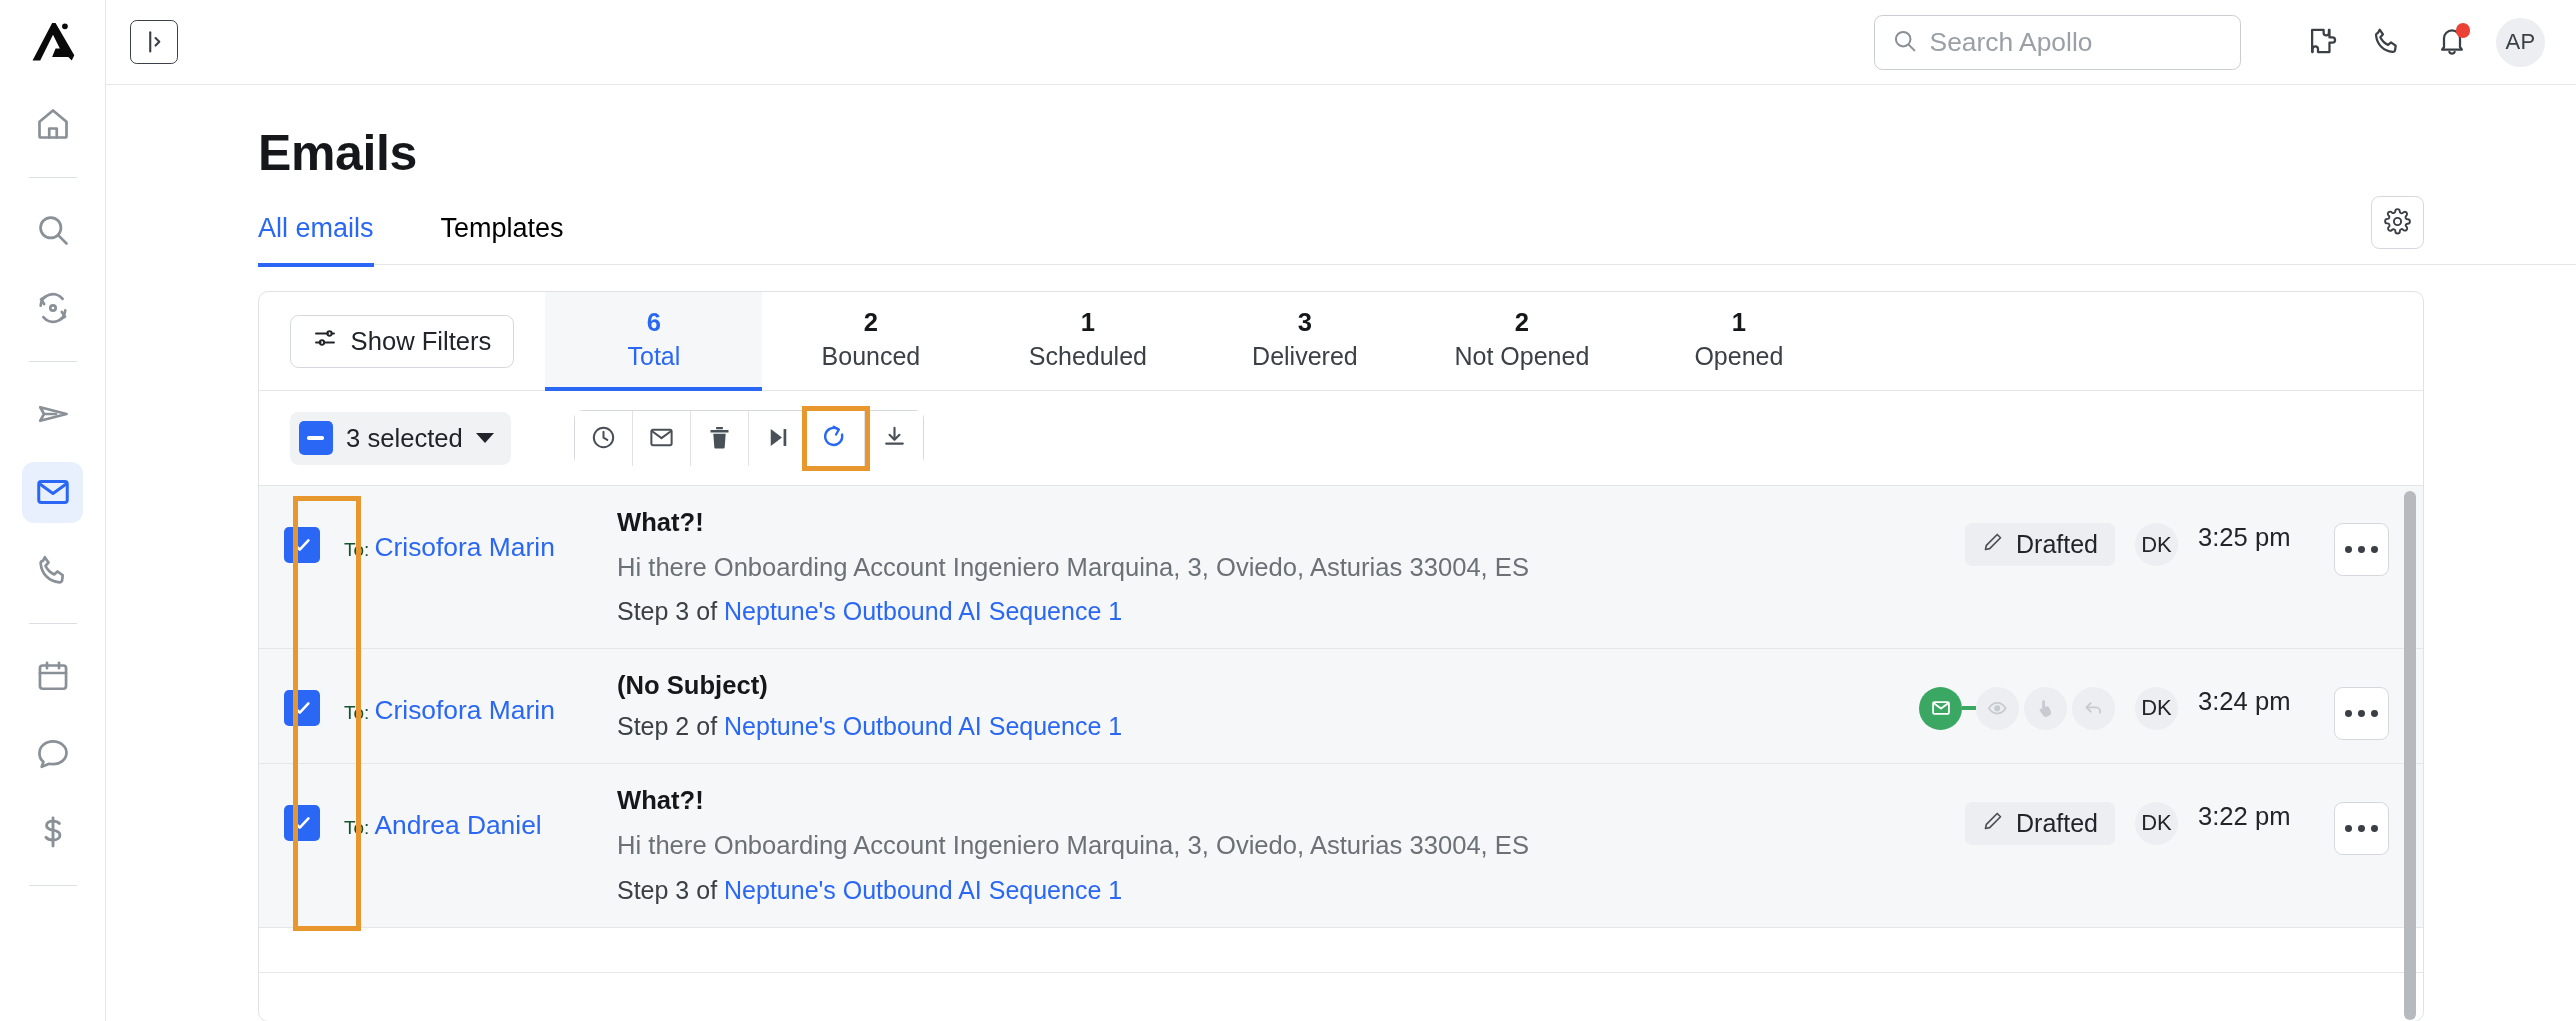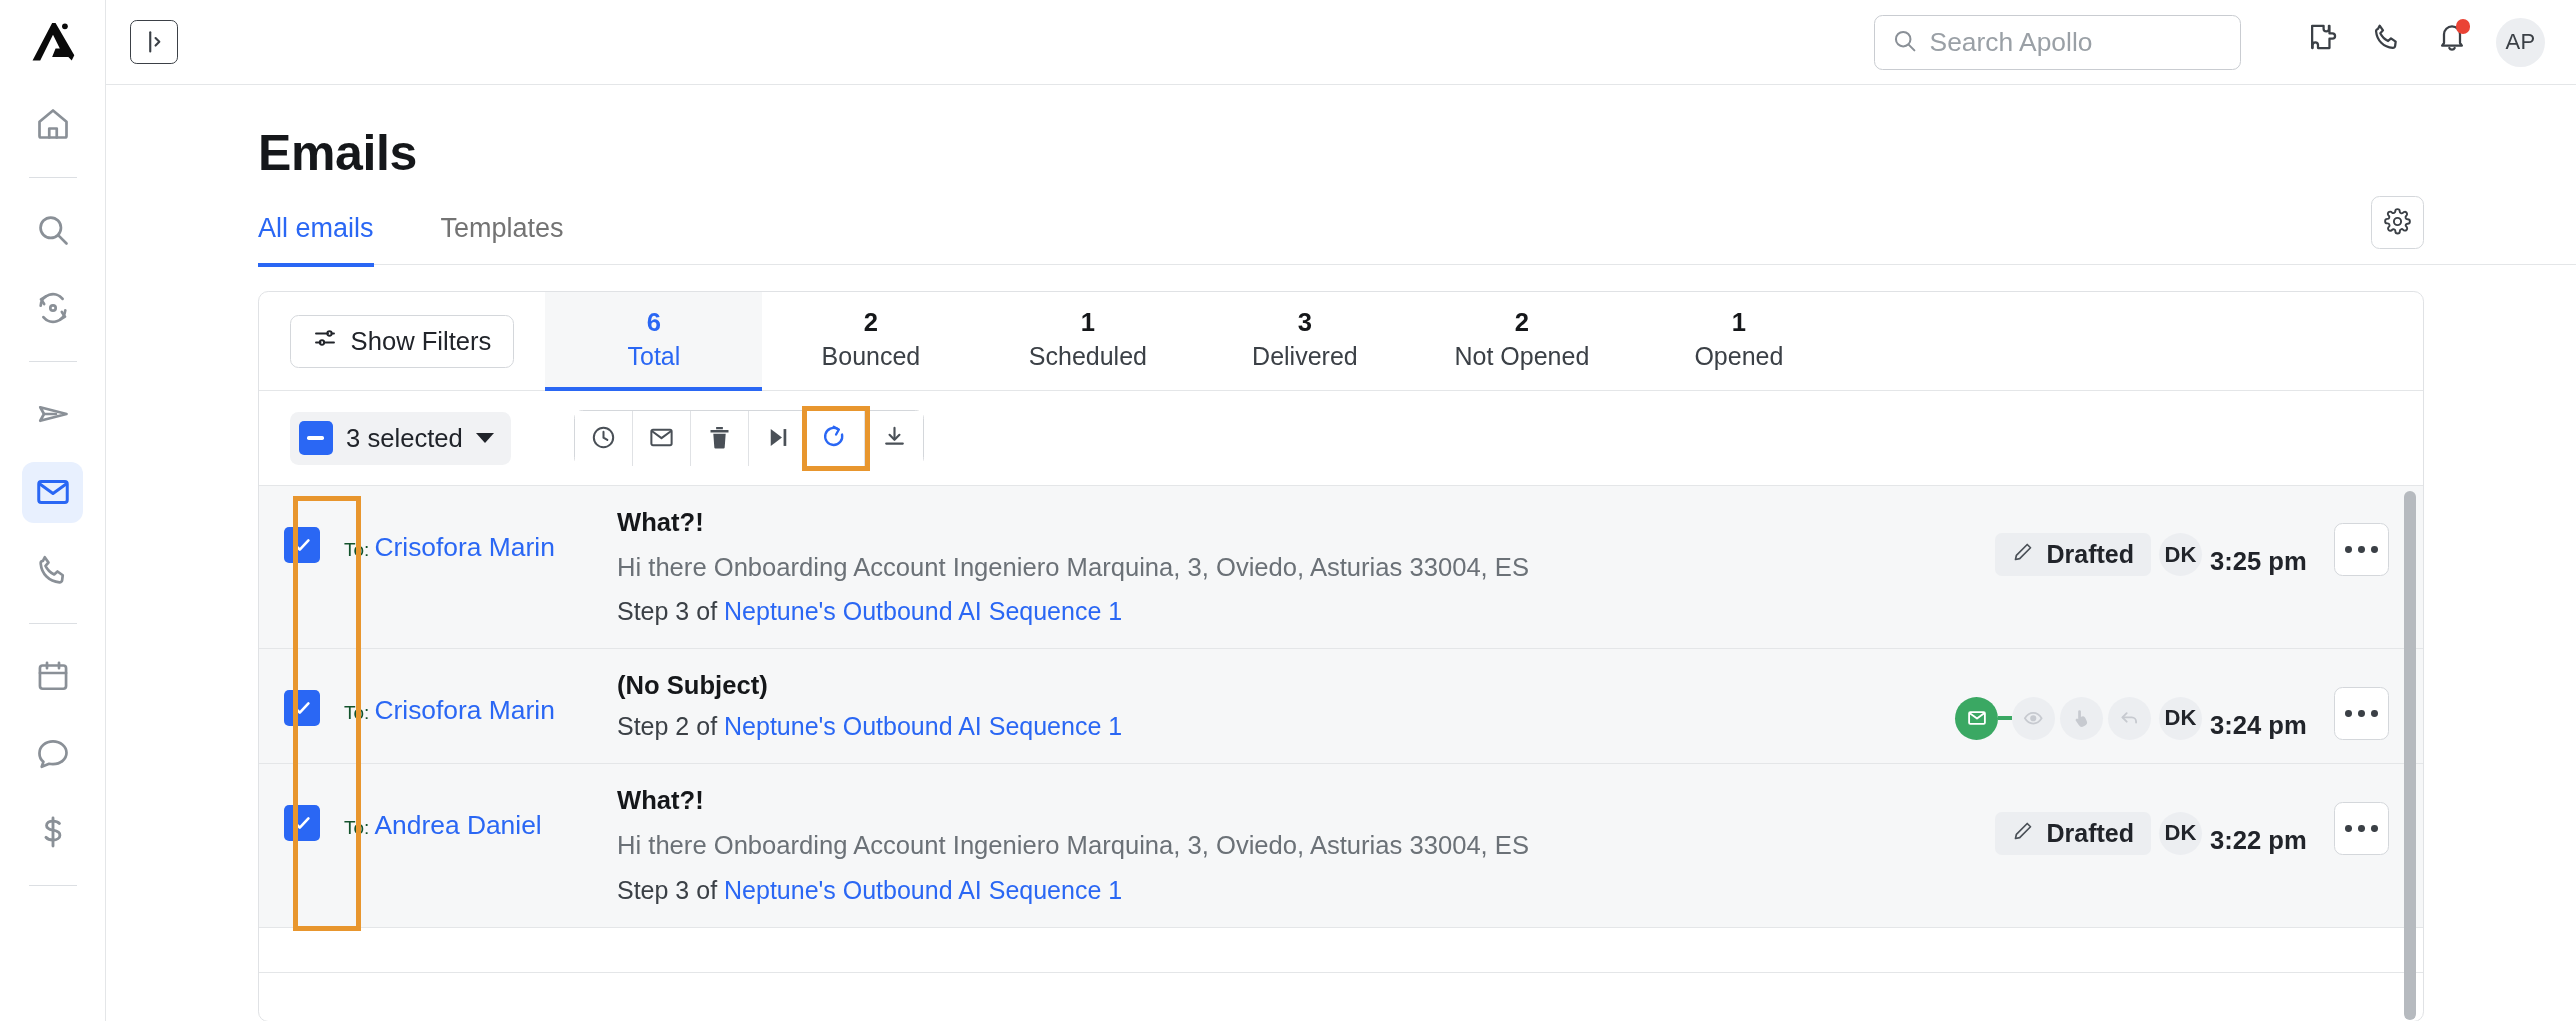--- a/index.html
+++ b/index.html
@@ -41,42 +41,42 @@
   .topbar-spacer { flex: 1; }
   .search-box {
     width: 367px; height: 55px; border: 0.9px solid #c9ccd1; border-radius: 8.5px;
     display: flex; align-items: center; padding: 0 17px; gap: 12px; background: #fff;
   }
   .search-box input {
     border: 0; outline: 0; background: transparent;
     font-family: "Liberation Sans", sans-serif; font-size: 26.4px; color: #3b4046; width: 100%;
   }
   .search-box input::placeholder { color: #9aa0a6; }
-  .topbar-icons { display: flex; gap: 24px; margin-left: 60px; }
+  .topbar-icons { display: flex; align-items: center; gap: 24px; margin-left: 60px; }
   .ticon { width: 41px; height: 41px; display: flex; align-items: center; justify-content: center; position: relative; }
   .badge-dot {
     position: absolute; top: 1.7px; right: 1.7px; width: 14.5px; height: 14.5px;
     border-radius: 50%; background: #ea4335;
   }
   .avatar {
     width: 49px; height: 49px; border-radius: 50%; background: #eceef1;
     display: flex; align-items: center; justify-content: center;
     font-size: 22px; color: #3b4046; letter-spacing: 0.4px;
   }
 
   
   .page-head { padding: 39px 0 0 152px; background: #fff; }
   .page-title { font-size: 50px; font-weight: bold; color: #15171a; letter-spacing: -0.4px; }
 
   .tabrow {
     margin-top: 31px; display: flex; align-items: flex-end; gap: 0;
     border-bottom: 0.9px solid #e4e6e8; padding-right: 152px; position: relative;
   }
   .tab {
-    font-size: 27px; color: #737373; padding: 0 0 19px 0; margin-right: 67px;
+    font-size: 27px; color: #000000; padding: 0 0 19px 0; margin-right: 67px;
     border-bottom: 4.3px solid transparent; margin-bottom: -2.6px;
   }
   .tab.active { color: #2a67f4; border-bottom-color: #2a67f4; font-weight: normal; }
   .gear-btn {
     position: absolute; right: 152px; bottom: 15.4px;
     width: 53px; height: 53px; border: 0.9px solid #d4d7db; border-radius: 8.5px;
     display: flex; align-items: center; justify-content: center; background: #fff;
   }
 
   
@@ -145,21 +145,21 @@
     display: flex; align-items: center; justify-content: center;
   }
   .row-to { width: 273px; flex: 0 0 273px; padding-top: 24px; font-size: 26.4px; }
   .row-to .to { color: #14532d; font-size: 19px; font-weight: normal; }
   .row-to .name { color: #2a67f4; font-size: 26.4px; margin-left: 5.1px; }
   .row-body { flex: 1; min-width: 0; padding-right: 29px; }
   .subj { font-size: 25.6px; font-weight: bold; color: #15171a; margin-bottom: 12px; }
   .snippet { font-size: 25.6px; color: #6b7177; line-height: 1.42; margin-bottom: 12px; }
   .stepline { font-size: 25px; color: #3b4046; }
   .stepline a { color: #2a67f4; text-decoration: none; }
-  .row-right { display: flex; align-items: flex-end; gap: 8px; padding-top: 15.4px; padding-right: 34px; font-weight: bold; }
+  .row-right { display: flex; align-items: flex-start; gap: 20px; padding-top: 15.4px; padding-right: 34px; }
   .drafted {
     display: flex; align-items: center; gap: 12px; background: #eceef1;
     border-radius: 6.8px; height: 43px; padding: 0 17px; font-size: 25px; color: #21242a;
   }
   .dk {
     width: 43px; height: 43px; border-radius: 50%; background: #eceef1;
     display: flex; align-items: center; justify-content: center; font-size: 22px; color: #21242a;
   }
   .time { font-size: 25.6px; color: #21242a; min-width: 116px; text-align: left; }
   .more {

